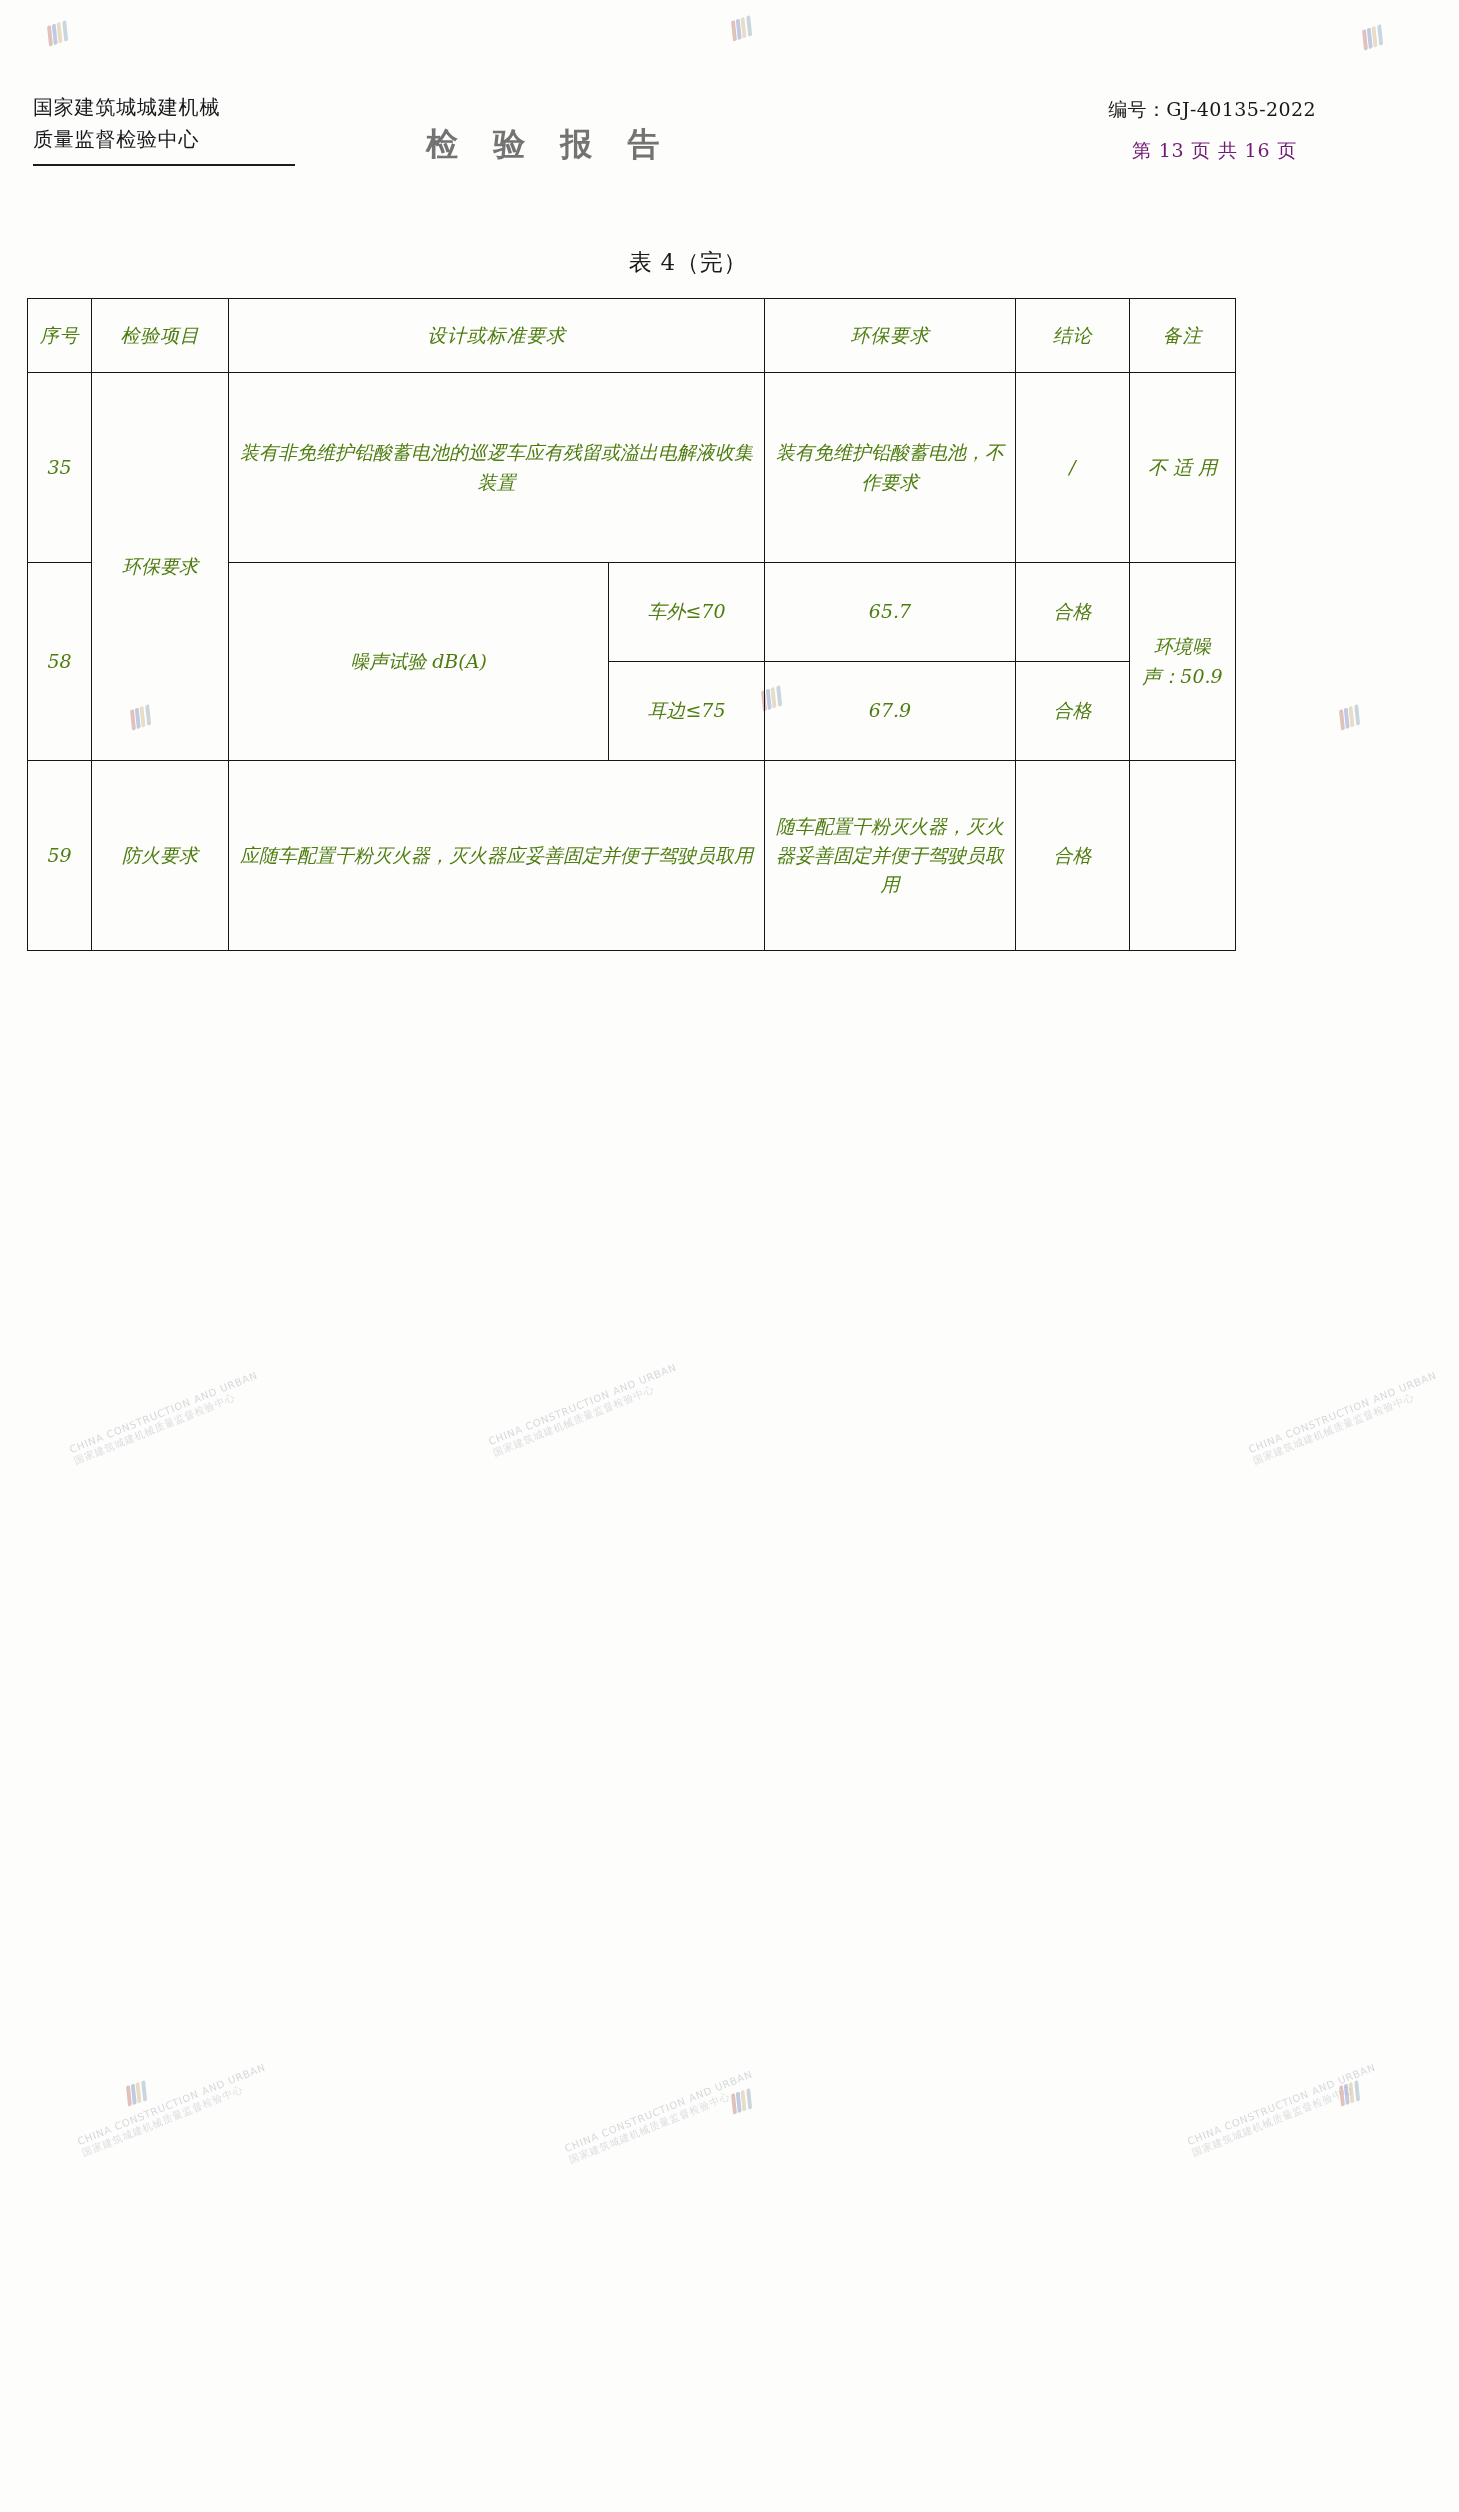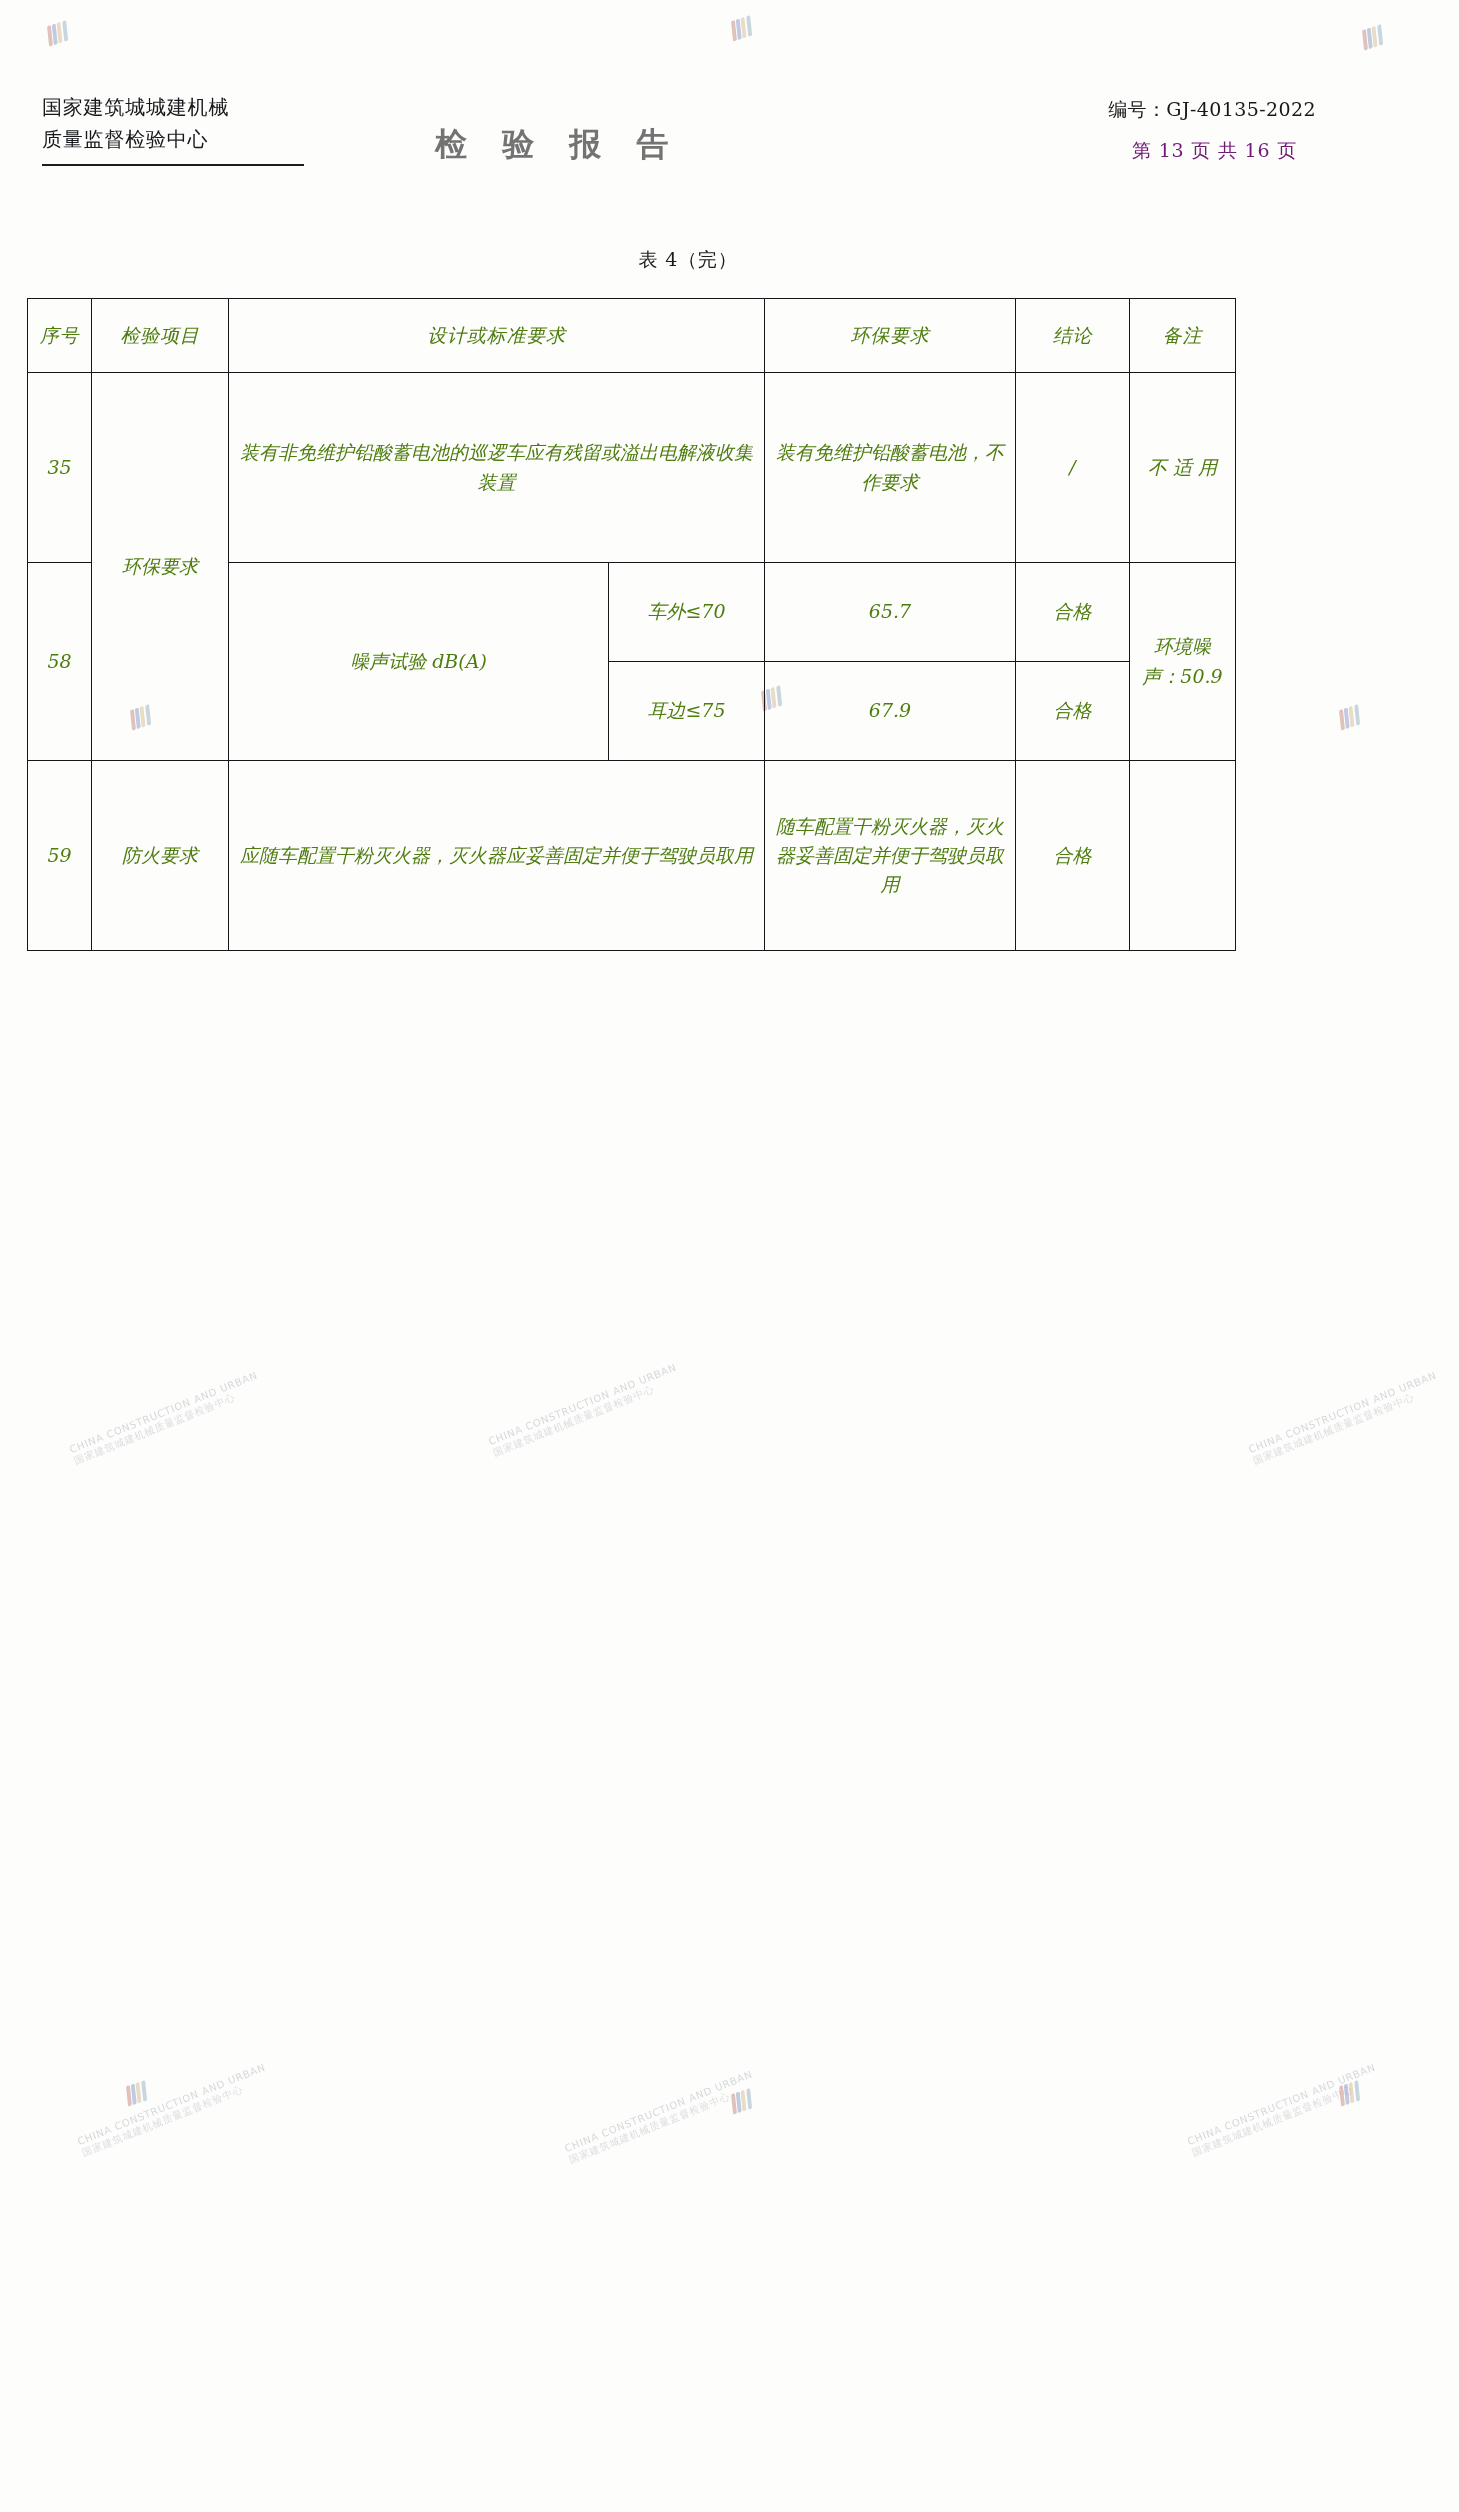--- a/index.html
+++ b/index.html
@@ -47,21 +47,20 @@
   .wm-badge span:nth-child(1){ left:1.5px;  background: rgba(190,120,110,.45); }
   .wm-badge span:nth-child(2){ left:6.8px;  background: rgba(120,140,190,.45); }
   .wm-badge span:nth-child(3){ left:12px; background: rgba(200,170,120,.40); }
   .wm-badge span:nth-child(4){ left:17.5px; background: rgba(130,160,180,.42); }
 
   
   .header {
     position: absolute;
     left: 0; right: 0; top: 91px;
     height: 106px;
-    margin-left: 9px;
   }
   .org {
     position: absolute;
     left: 33px; top: 0;
     width: 281px;
     font-size: 20px;
     line-height: 32px;
     letter-spacing: 0.8px;
     color: #16181c;
   }
@@ -89,21 +88,21 @@
     right: 163px; top: 47px;
     font-size: 19px;
     letter-spacing: 0.8px;
     white-space: nowrap;
     color: #701a75;
   }
   .table-caption {
     position: absolute;
     left: 0; right: 0; top: 247px;
     text-align: center;
-    font-size: 19px;
+    font-size: 23px;
     letter-spacing: 0.8px;
   }
   .table-caption .cap-inner { margin-left: -84px; }
 
   
   table.report {
     position: absolute;
     left: 27px;
     top: 298px;
     width: 1186px;

